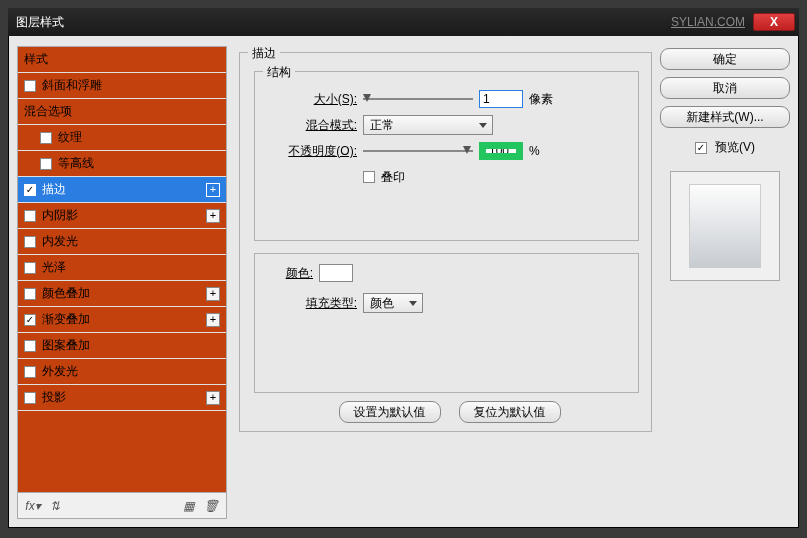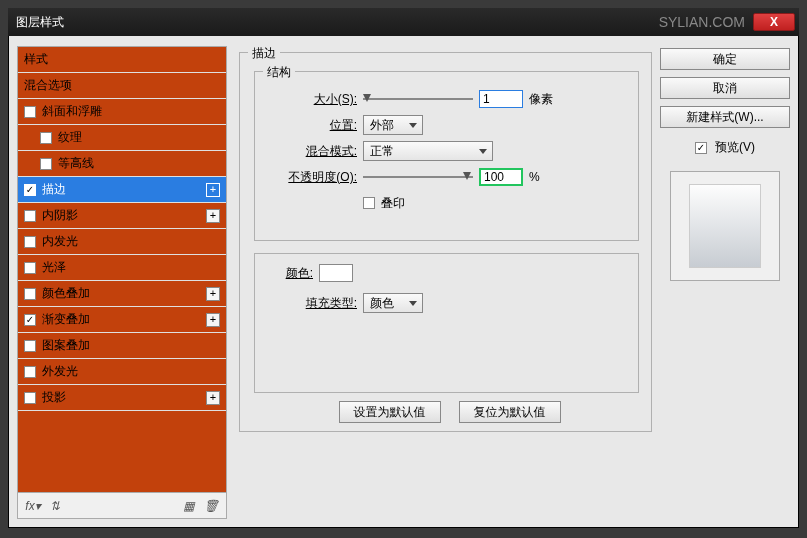--- a/index.html
+++ b/index.html
@@ -1,21 +1,21 @@
 <!DOCTYPE html>
 <html><head>
 <meta charset="utf-8">
 <style>
 * { box-sizing: border-box; margin: 0; padding: 0; font-family: "Microsoft YaHei", SimSun, sans-serif; font-size: 12px; }
 body { background: #3a3a3a; width: 807px; height: 538px; overflow: hidden; }
 .window { position: absolute; left: 8px; top: 8px; width: 791px; height: 520px; background: #000; }
 .titlebar { height: 28px; background: linear-gradient(#2a2a2a,#1a1a1a); display: flex; align-items: center; padding: 0 4px; }
 .titlebar-text { color: #fff; font-size: 12px; flex: 0 0 auto; margin-left: 4px; }
 .titlebar-spacer { flex: 1; }
-.watermark { color: #888; font-size: 14px; margin-right: 8px; }
+.watermark { color: #888; font-size: 12px; margin-right: 8px; text-decoration: underline; }
 .close-btn { width: 42px; height: 18px; background: linear-gradient(#e04040,#c02020); border: 1px solid #8a1a1a; display: flex; align-items: center; justify-content: center; color: #fff; font-weight: bold; border-radius: 2px; }
 .body { position: absolute; left: 1px; top: 28px; right: 1px; bottom: 1px; background: #e8e8e8; display: flex; padding: 10px 8px 8px 8px; gap: 8px; }
 .left-panel { width: 210px; display: flex; flex-direction: column; }
 .styles-box { border: 1px solid #aaa; background: #c2410c; flex: 1; overflow: auto; }
 .style-row { height: 26px; display: flex; align-items: center; padding: 0 6px; border-bottom: 1px solid #e0e0e0; cursor: pointer; gap: 6px; }
 .style-row.header { font-weight: normal; }
 .style-row.indent { padding-left: 22px; }
 .style-row.selected { background: #2a7de1; color: #fff; }
 .chk { width: 12px; height: 12px; border: 1px solid #888; background: #fff; display: inline-flex; align-items: center; justify-content: center; font-size: 10px; line-height: 1; color: #000; }
 .style-row.selected .chk { border-color: #fff; }
@@ -30,26 +30,26 @@
 .fieldset-label { position: absolute; top: -8px; left: 8px; background: #e8e8e8; padding: 0 4px; font-size: 12px; }
 .fs-stroke { left: 4px; top: 6px; right: 0; height: 380px; }
 .fs-struct { left: 14px; top: 18px; right: 12px; height: 170px; }
 .fs-fill { left: 14px; top: 200px; right: 12px; height: 140px; }
 .row { display: flex; align-items: center; height: 26px; gap: 6px; }
 .row-label { width: 92px; text-align: right; text-decoration: underline; }
 .slider { position: relative; width: 110px; height: 14px; }
 .slider-track { position: absolute; left: 0; right: 0; top: 6px; height: 2px; background: #888; }
 .slider-thumb { position: absolute; left: 0; top: 2px; width: 0; height: 0; border-left: 4px solid transparent; border-right: 4px solid transparent; border-top: 8px solid #555; }
 .numbox { width: 44px; height: 18px; border: 1px solid #2a7de1; background: #fff; padding: 0 3px; color: #000; }
-.numbox-plain { width: 44px; height: 18px; border: 2px solid #22c55e; background: #fff; padding: 0 3px; }
+.numbox-plain { width: 44px; height: 18px; border: 7px solid #22c55e; background: #fff; padding: 0 3px; }
 .combo { height: 20px; border: 1px solid #888; background: linear-gradient(#fafafa,#e5e5e5); display: flex; align-items: center; padding: 0 18px 0 6px; position: relative; min-width: 60px; }
 .combo::after { content: ""; position: absolute; right: 5px; top: 7px; width: 0; height: 0; border-left: 4px solid transparent; border-right: 4px solid transparent; border-top: 5px solid #444; }
 .wide { min-width: 130px; }
 .swatch { width: 34px; height: 18px; border: 1px solid #888; background: #fff; }
-.btn { height: 22px; border: 1px solid #888; background: linear-gradient(#fafafa,#e0e0e0); padding: 0 14px; display: inline-flex; align-items: center; justify-content: center; cursor: pointer; border-radius: 0; }
+.btn { height: 22px; border: 1px solid #888; background: linear-gradient(#fafafa,#e0e0e0); padding: 0 14px; display: inline-flex; align-items: center; justify-content: center; cursor: pointer; border-radius: 9px; }
 .btn-row { display: flex; gap: 18px; justify-content: center; margin-top: 8px; position: absolute; bottom: 8px; left: 8px; right: 0; }
 .right-panel { width: 130px; display: flex; flex-direction: column; gap: 7px; padding-top: 2px; }
 .right-panel .btn { width: 100%; }
 .preview-row { display: flex; align-items: center; gap: 8px; justify-content: center; margin-top: 4px; }
 .preview-box { width: 110px; height: 110px; border: 1px solid #aaa; background: #f0f0f0; display: flex; align-items: center; justify-content: center; margin: 8px auto 0; }
 .preview-swatch { width: 72px; height: 84px; background: linear-gradient(#fdfdfd,#c7ccd2); border: 1px solid #ccc; }
 </style>
 </head>
 <body>
 
@@ -63,26 +63,26 @@
       </div>
   </div>
 
   <div class="body">
 
     <div class="left-panel">
       <div class="styles-box" id="styles-box">
         <div class="style-row header">
             <span>样式</span>
           </div>
-        <div class="style-row header">
+        <div class="style-row">
+            <span class="chk"></span>
+            <span>斜面和浮雕</span>
+          </div>
+      <div class="style-row header">
             <span>混合选项</span>
-          </div>
-      <div class="style-row">
-            <span class="chk"></span>
-            <span>斜面和浮雕</span>
           </div>
           <div class="style-row indent">
             <span class="chk"></span>
             <span>纹理</span>
           </div>
           <div class="style-row indent">
             <span class="chk"></span>
             <span>等高线</span>
           </div>
           <div class="style-row selected">
@@ -146,26 +146,20 @@
           <div class="row" style="margin-top:8px">
             <span class="row-label">大小(S):</span>
             <div class="slider">
                 <div class="slider-track"></div>
                 <div class="slider-thumb"></div>
               </div>
             <input class="numbox" value="1" style="">
             <span>像素</span>
           </div>
 
-          <div class="row">
-            <span class="row-label">位置:</span>
-            <div class="combo">
-                <span>外部</span>
-              </div>
-          </div>
 
           <div class="row">
             <span class="row-label">混合模式:</span>
             <div class="combo wide">
                 <span>正常</span>
               </div>
           </div>
 
           <div class="row">
             <span class="row-label">不透明度(O):</span>

